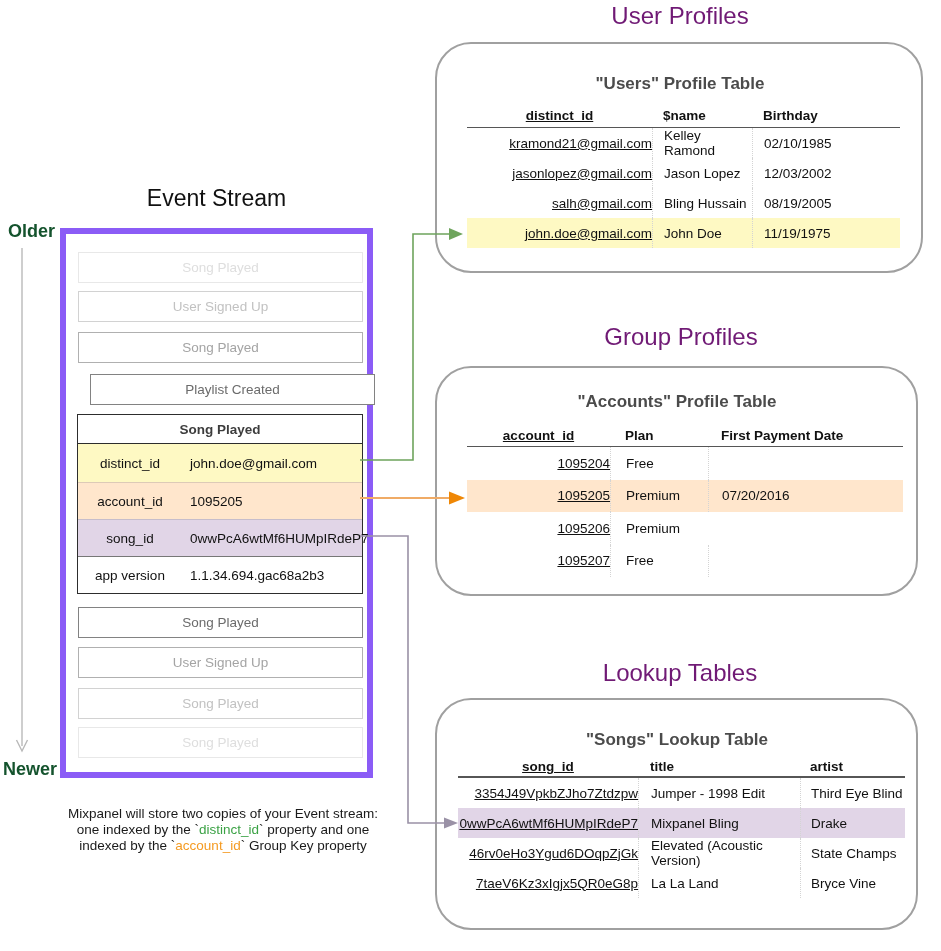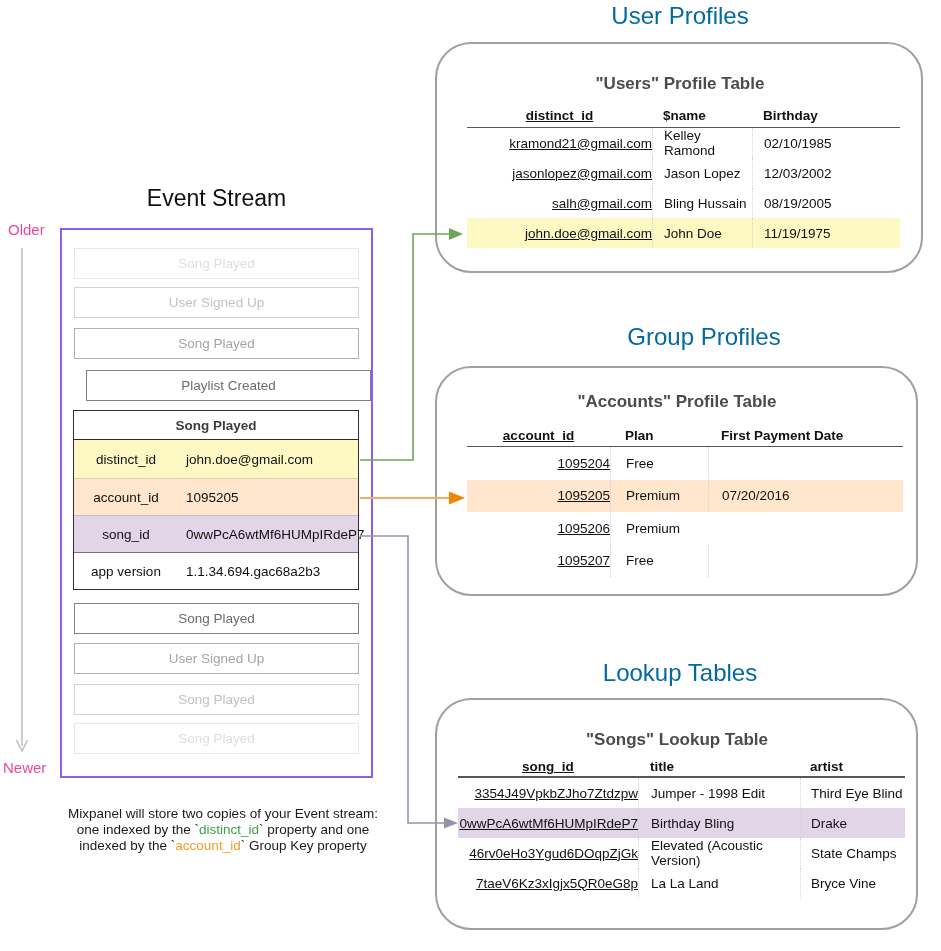--- a/index.html
+++ b/index.html
@@ -1,25 +1,25 @@
 <!DOCTYPE html>
 <html><head>
 <meta charset="utf-8">
 <style>
   * { box-sizing: border-box; margin: 0; padding: 0; }
   body { font-family: "Liberation Sans", sans-serif; background: #fff; }
   #canvas { position: relative; width: 941px; height: 951px; background: #fff; overflow: hidden; }
 
-  .section-title { position: absolute; font-size: 24px; color: #0369a1; text-align: center; width: 300px; }
+  .section-title { position: absolute; font-size: 24px; color: #701a75; text-align: center; width: 300px; }
 
   
   .stream-title { position: absolute; left: 60px; top: 185px; width: 313px; text-align: center; font-size: 23px; color: #111; }
-  .side-label { position: absolute; font-size: 15px; color: #ec4899; }
-
-  .stream-box { position: absolute; left: 60px; top: 228px; width: 313px; height: 550px; border: 2px solid #8b5cf6; background: #fff; padding-left: 12px; }
+  .side-label { position: absolute; font-size: 18px; color: #14532d; font-weight: bold; }
+
+  .stream-box { position: absolute; left: 60px; top: 228px; width: 313px; height: 550px; border: 6px solid #8b5cf6; background: #fff; padding-left: 12px; }
   .stream-box::after { content: ""; position: absolute; z-index: -1; left: 4px; top: 4px; width: 100%; height: 100%; border: 2px solid #c4c4c4; background: #fff; }
 
   .evt-box { position: absolute; left: 12px; width: 285px; height: 31px; border: 1px solid; background: #fff;
              display: flex; align-items: center; justify-content: center; font-size: 13.5px; }
   .fade1 { border-color: #e8e8e8; color: #dedede; }
   .fade2 { border-color: #d2d2d2; color: #c2c2c2; }
   .fade3 { border-color: #b0b0b0; color: #a4a4a4; }
   .fade4 { border-color: #828282; color: #6b6b6b; }
 
   .evt-expanded { position: absolute; left: 11px; top: 180px; width: 286px; border: 1.5px solid #2d2d2d; background: #fff; }
@@ -149,21 +149,21 @@
       <div class="c2">Bling Hussain</div>
       <div class="c3">08/19/2005</div>
     </div>
     <div class="drow bg-green">
       <div class="key-c">john.doe@gmail.com</div>
       <div class="c2">John Doe</div>
       <div class="c3">11/19/1975</div>
     </div>
   </div>
 
-  <div class="section-title" style="left:554px; top:323px;">Group Profiles</div>
+  <div class="section-title" style="left:531px; top:323px;">Group Profiles</div>
   <div class="card stacked" style="left:435px; top:366px; width:483px; height:230px;"></div>
   <div class="table-title" style="left:477px; top:392px;">"Accounts" Profile Table</div>
   <div class="ptable accts-t">
     <div class="hrow">
       <div class="key-h">account_id</div>
       <div style="padding-left:15px;">Plan</div>
       <div style="padding-left:13px;">First Payment Date</div>
     </div>
     <div class="drow">
       <div class="key-c">1095204</div>
@@ -195,21 +195,21 @@
       <div style="padding-left:12px;">title</div>
       <div style="padding-left:10px;">artist</div>
     </div>
     <div class="drow">
       <div class="key-c">3354J49VpkbZJho7Ztdzpw</div>
       <div class="c2">Jumper - 1998 Edit</div>
       <div class="c3">Third Eye Blind</div>
     </div>
     <div class="drow bg-purple">
       <div class="key-c">0wwPcA6wtMf6HUMpIRdeP7</div>
-      <div class="c2">Birthday Bling</div>
+      <div class="c2">Mixpanel Bling</div>
       <div class="c3">Drake</div>
     </div>
     <div class="drow">
       <div class="key-c">46rv0eHo3Ygud6DOqpZjGk</div>
       <div class="c2">Elevated (Acoustic Version)</div>
       <div class="c3">State Champs</div>
     </div>
     <div class="drow">
       <div class="key-c">7taeV6Kz3xIgjx5QR0eG8p</div>
       <div class="c2">La La Land</div>

